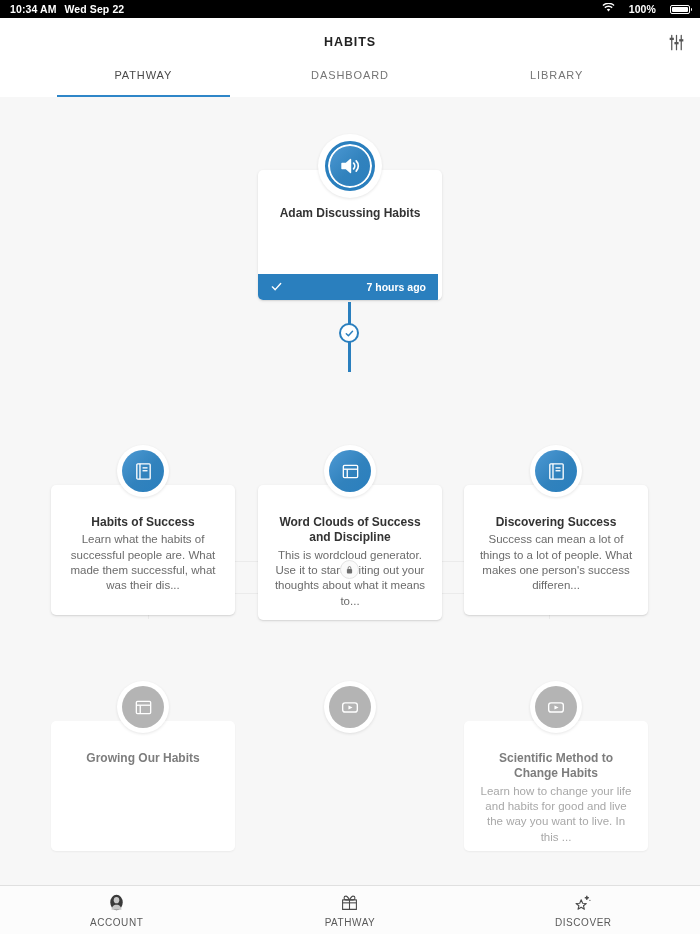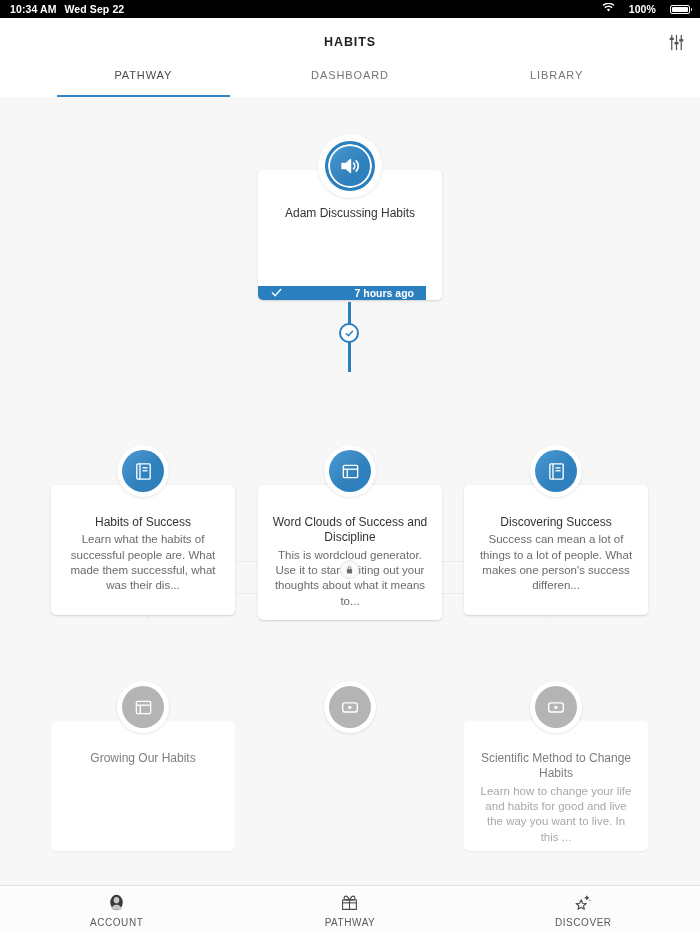--- a/index.html
+++ b/index.html
@@ -146,37 +146,37 @@
     cursor: pointer;
   }
   .card.dim { box-shadow: 0 1px 2px rgba(0,0,0,0.05); }
 
   .card-body {
     padding: 30px 14px 10px;
     text-align: center;
   }
   .card-title {
     font-size: 12px;
-    font-weight: 400;
+    font-weight: 700;
     color: #333;
     line-height: 1.28;
     margin-bottom: 2px;
   }
   .card-desc {
     font-size: 11.5px;
     color: #6b6b6b;
     line-height: 1.33;
   }
   .card.dim .card-title { color: #7d7d7d; }
   .card.dim .card-desc { color: #a8a8a8; }
 
   .card-footer {
     position: absolute;
-    left: 0; right: 16px; bottom: 0;
-    height: 14px;
+    left: 0; right: 4px; bottom: 0;
+    height: 26px;
     background: #2a7fbe;
     display: flex;
     align-items: center;
     justify-content: space-between;
     padding: 0 12px;
     color: #fff;
     font-size: 10.5px;
     font-weight: 600;
   }
 

